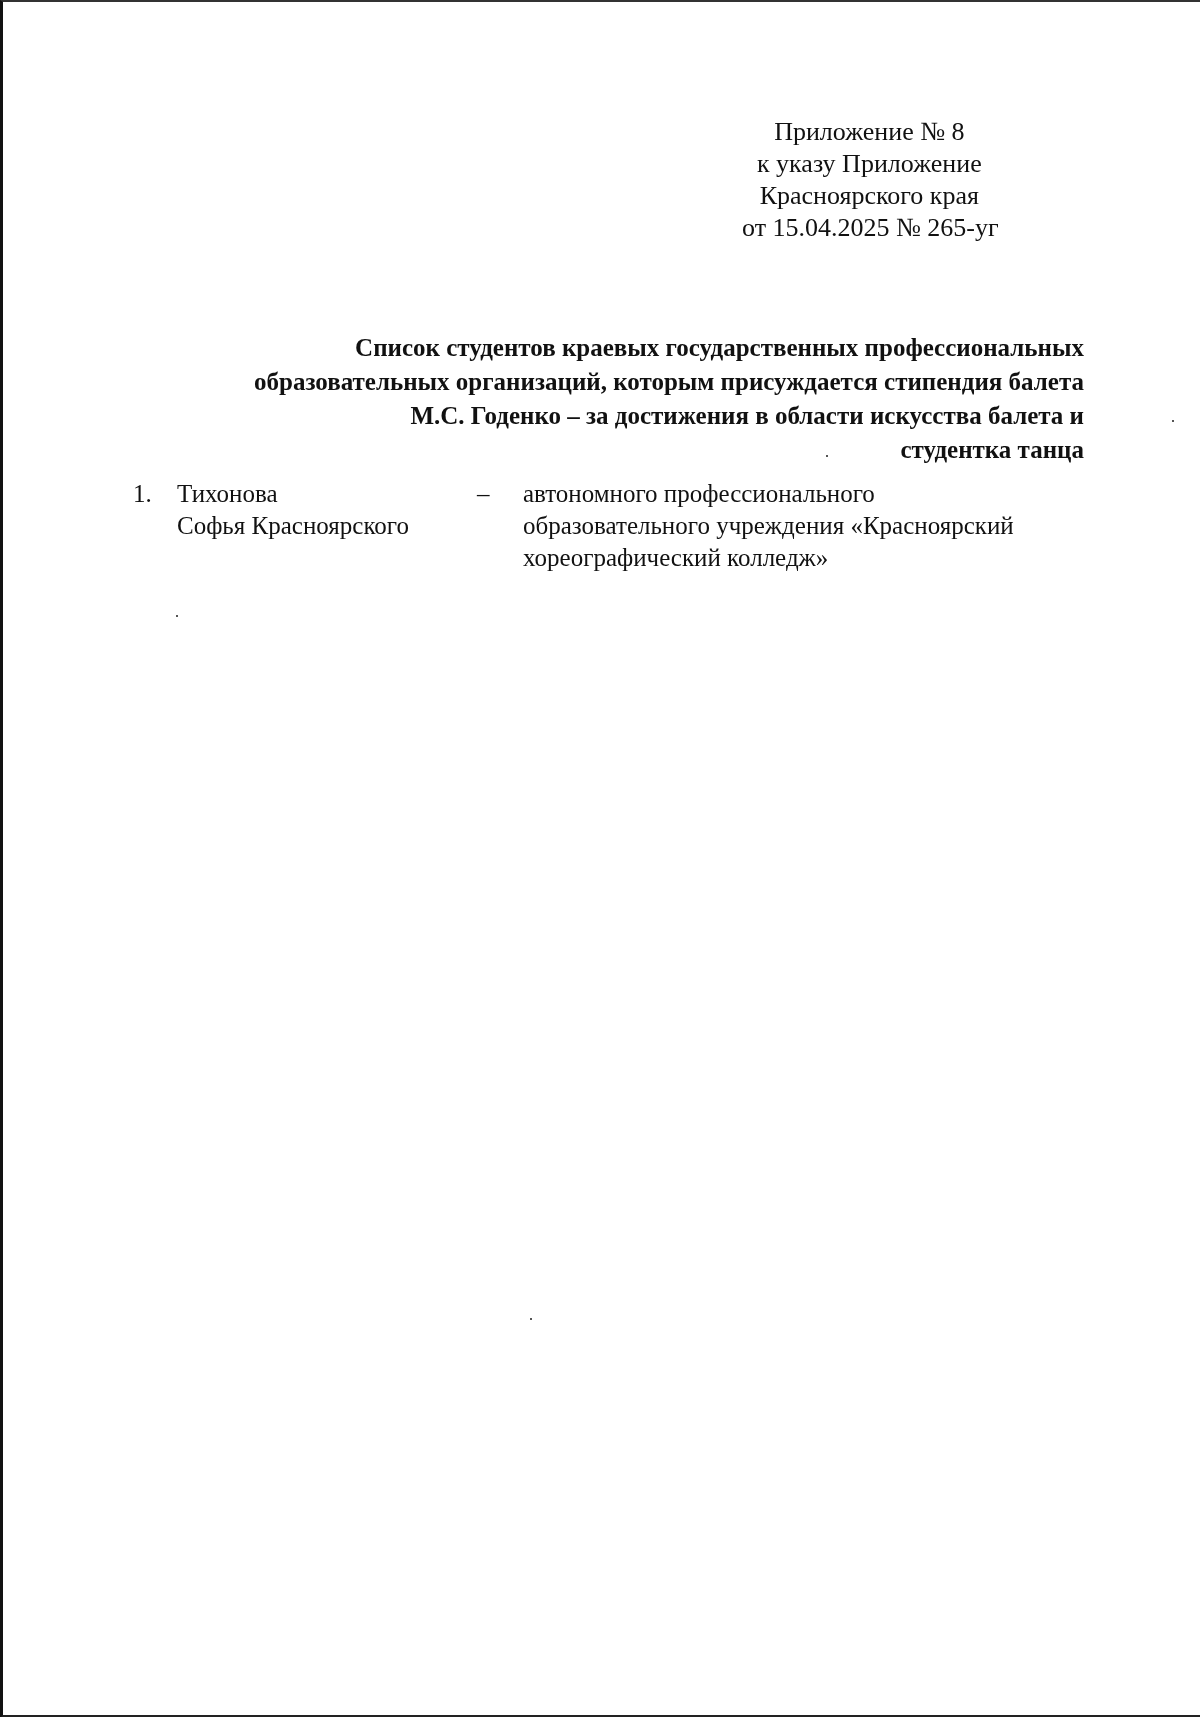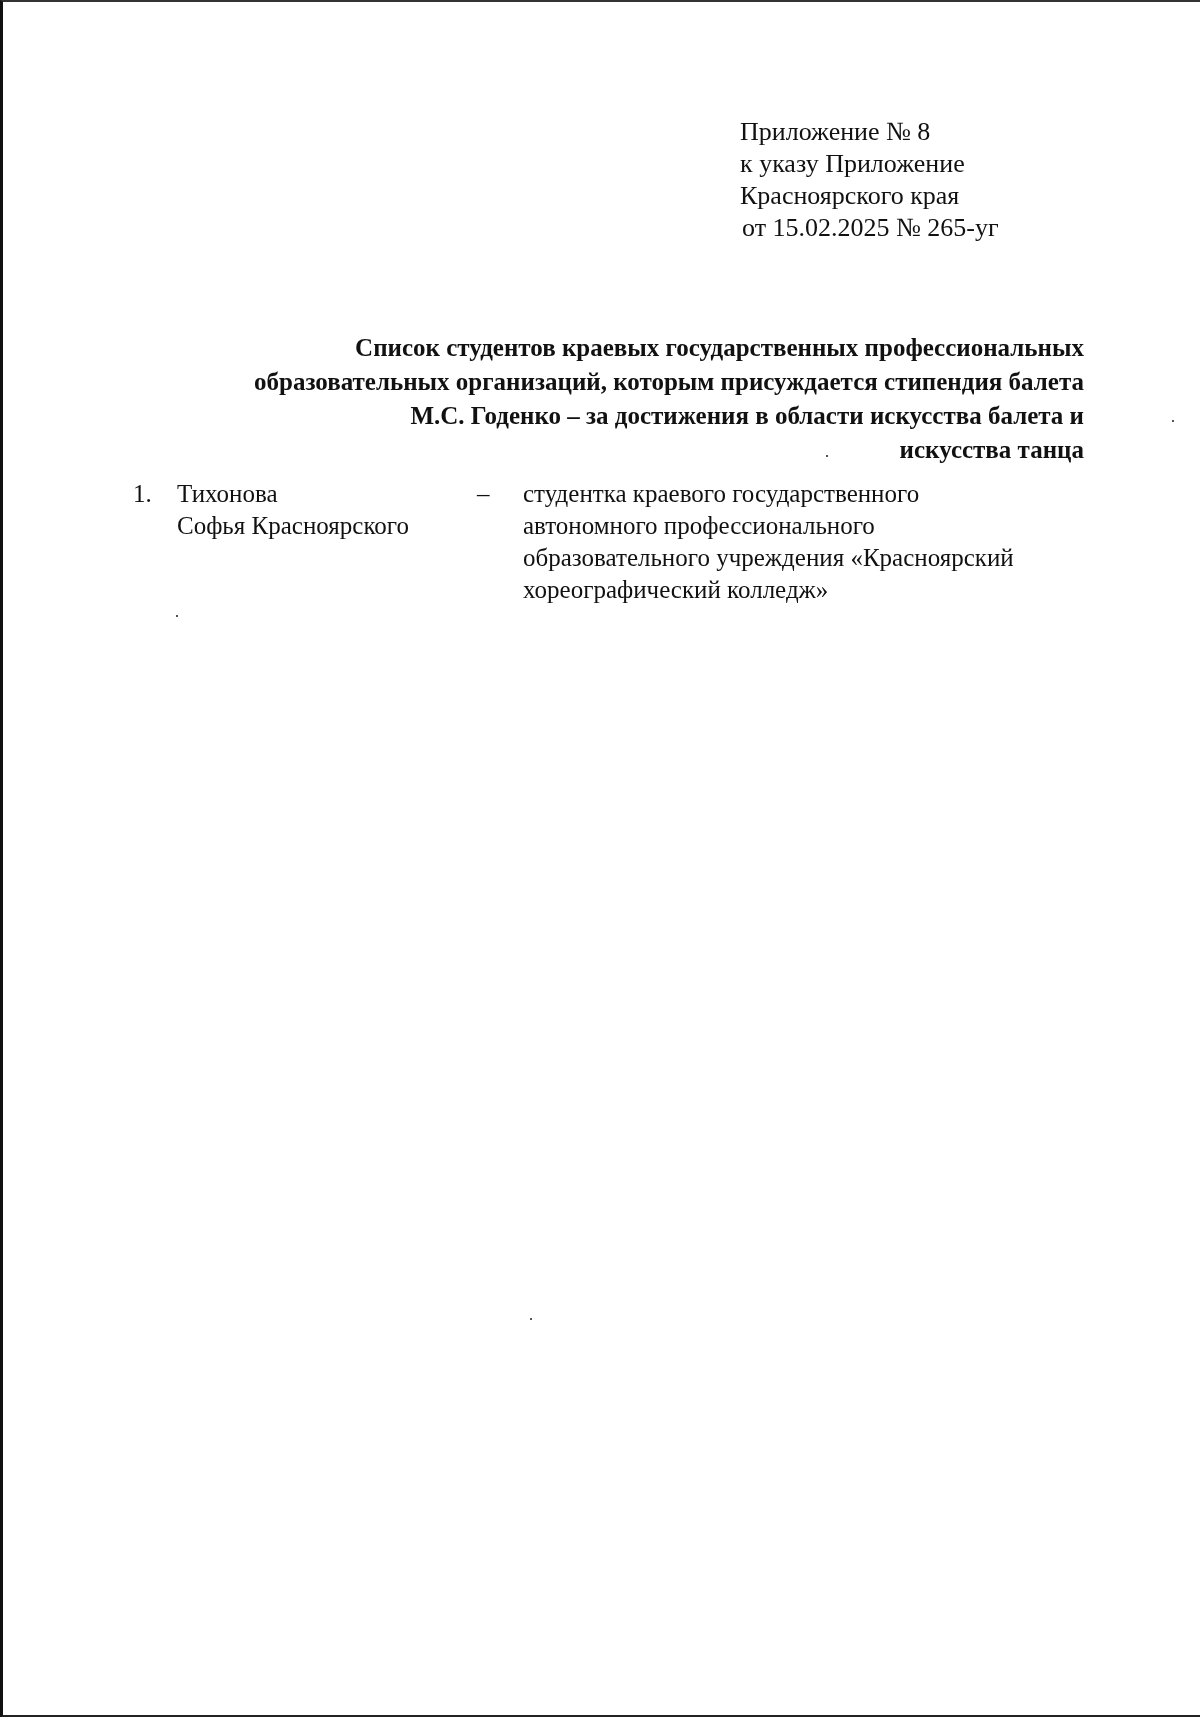--- a/index.html
+++ b/index.html
@@ -1,20 +1,20 @@
 <!DOCTYPE html>
 <html><head>
 <meta charset="utf-8">
 <style>
   html, body { margin: 0; padding: 0; background: #ffffff; }
   body { width: 1200px; height: 1717px; position: relative; overflow: hidden;
          font-family: "Liberation Serif", "DejaVu Serif", serif; color: #111; }
   .page-border { position: absolute; left: 0; top: 0; width: 1197px; height: 1713px;
                  border-left: 3px solid #111; border-top: 2px solid #333; border-bottom: 3px solid #222; }
-  .annex { position: absolute; left: 740px; top: 116px; font-size: 26px; line-height: 32px; }
+  .annex { position: absolute; left: 740px; top: 116px; font-size: 26px; line-height: 32px; text-align: center; }
   .annex div { white-space: nowrap; }
   .annex .date-line { margin-left: 2px; }
   .title { position: absolute; left: 124px; width: 960px; top: 313px; text-align: right;
            font-weight: bold; font-size: 25px; line-height: 34px; margin-top: 18px; }
   .title div { white-space: nowrap; }
   .list { position: absolute; left: 133px; top: 478px; width: 960px; font-size: 25px; line-height: 32px; }
   .row { position: relative; height: 130px; }
   .num { position: absolute; left: 0; top: 0; }
   .name { position: absolute; left: 44px; top: 0; }
   .dash { position: absolute; left: 344px; top: 0; }
@@ -24,40 +24,39 @@
 </style>
 </head>
 <body>
 
 <div class="page-border"></div>
 
 <div class="annex">
   <div>Приложение № 8</div>
   <div>к указу Приложение</div>
   <div>Красноярского края</div>
-  <div class="date-line">от 15.02.2025 № 265-уг</div>
+  <div class="date-line">от 15.04.2025 № 265-уг</div>
 </div>
 
 <div class="title">
   <div>Список студентов краевых государственных профессиональных</div>
   <div>образовательных организаций, которым присуждается стипендия балета</div>
   <div>М.С. Годенко – за достижения в области искусства балета и</div>
-  <div>искусства танца</div>
+  <div>студентка танца</div>
 </div>
 
 <div class="list">
   <div class="row">
     <span class="num">1.</span>
     <div class="name">
       <div>Тихонова</div>
       <div>Софья Красноярского</div>
     </div>
     <span class="dash">–</span>
     <div class="desc">
-      <div>студентка краевого государственного</div>
       <div>автономного профессионального</div>
       <div>образовательного учреждения «Красноярский</div>
       <div>хореографический колледж»</div>
     </div>
   </div>
 </div>
 
 <div class="speck" style="left:826px; top:455px;"></div>
 <div class="speck" style="left:176px; top:615px;"></div>
 <div class="speck" style="left:530px; top:1318px;"></div>

